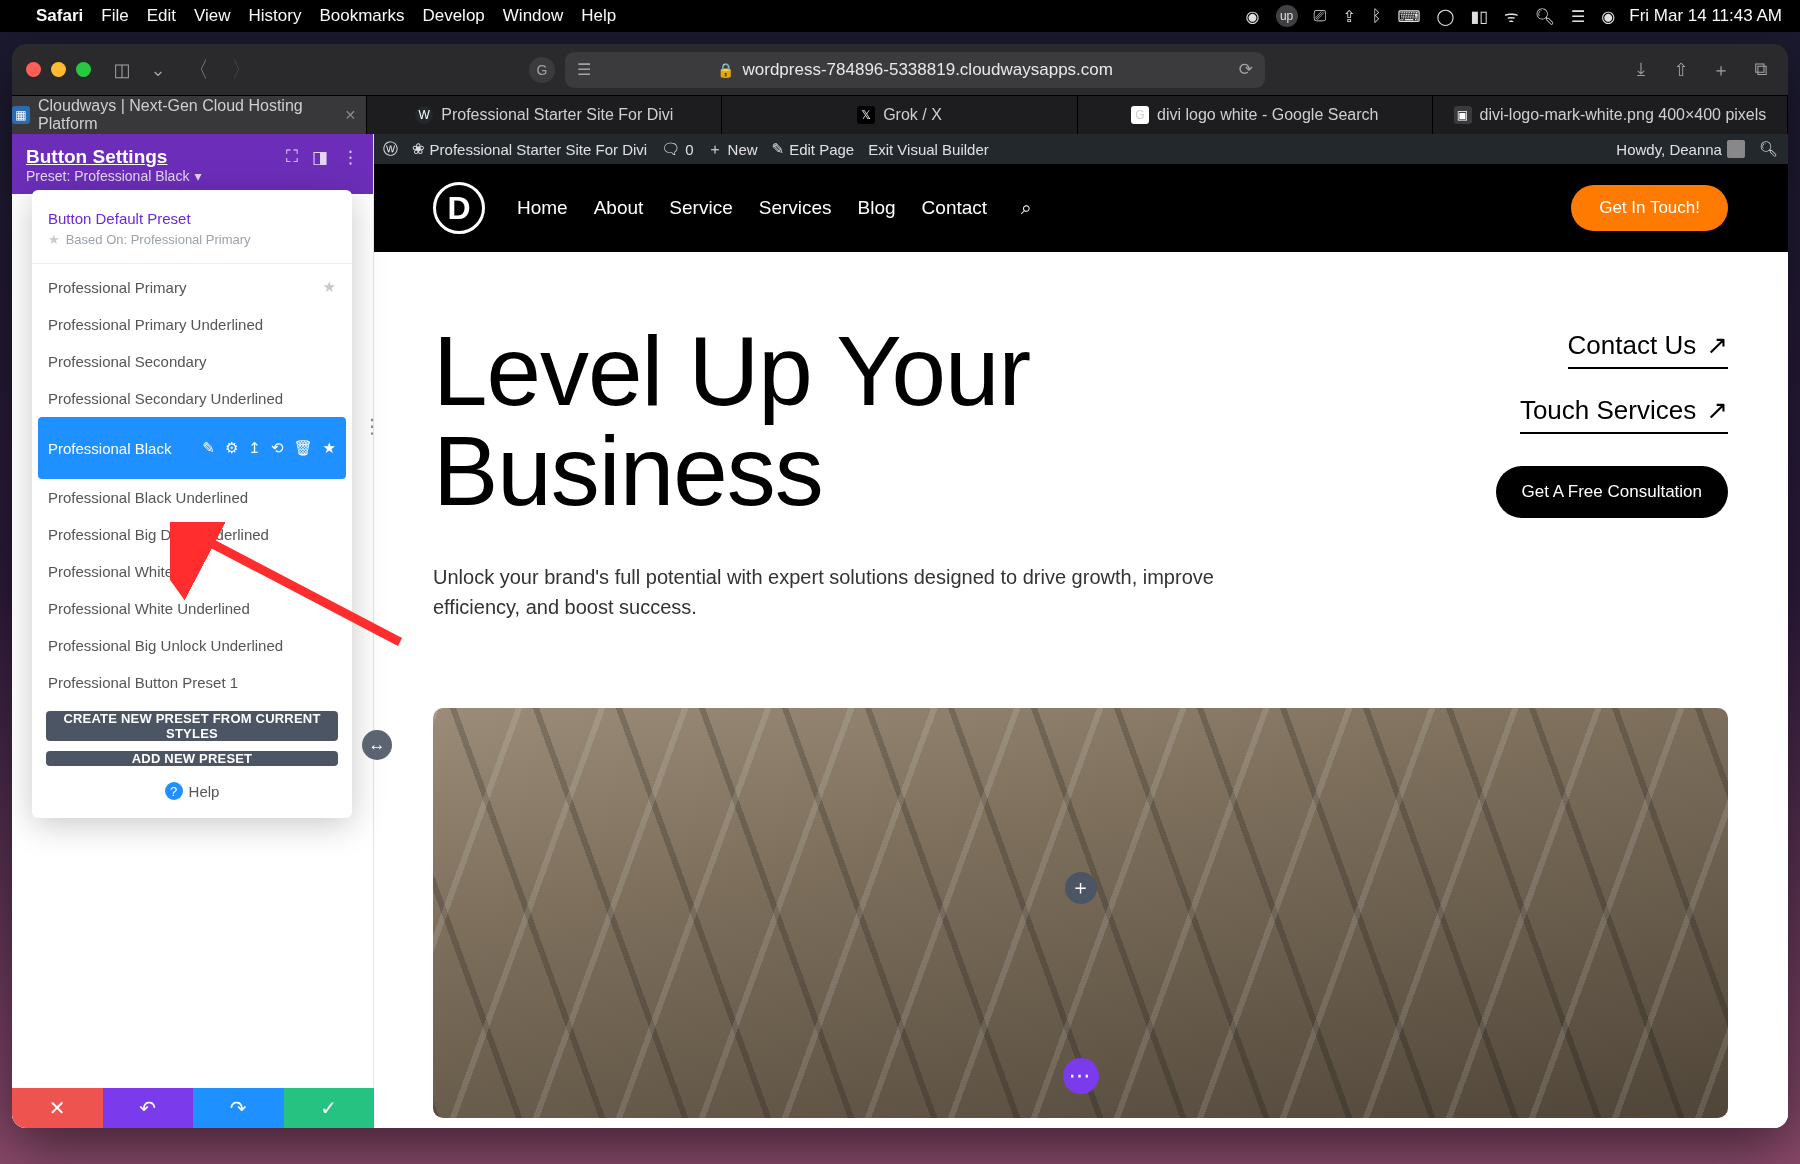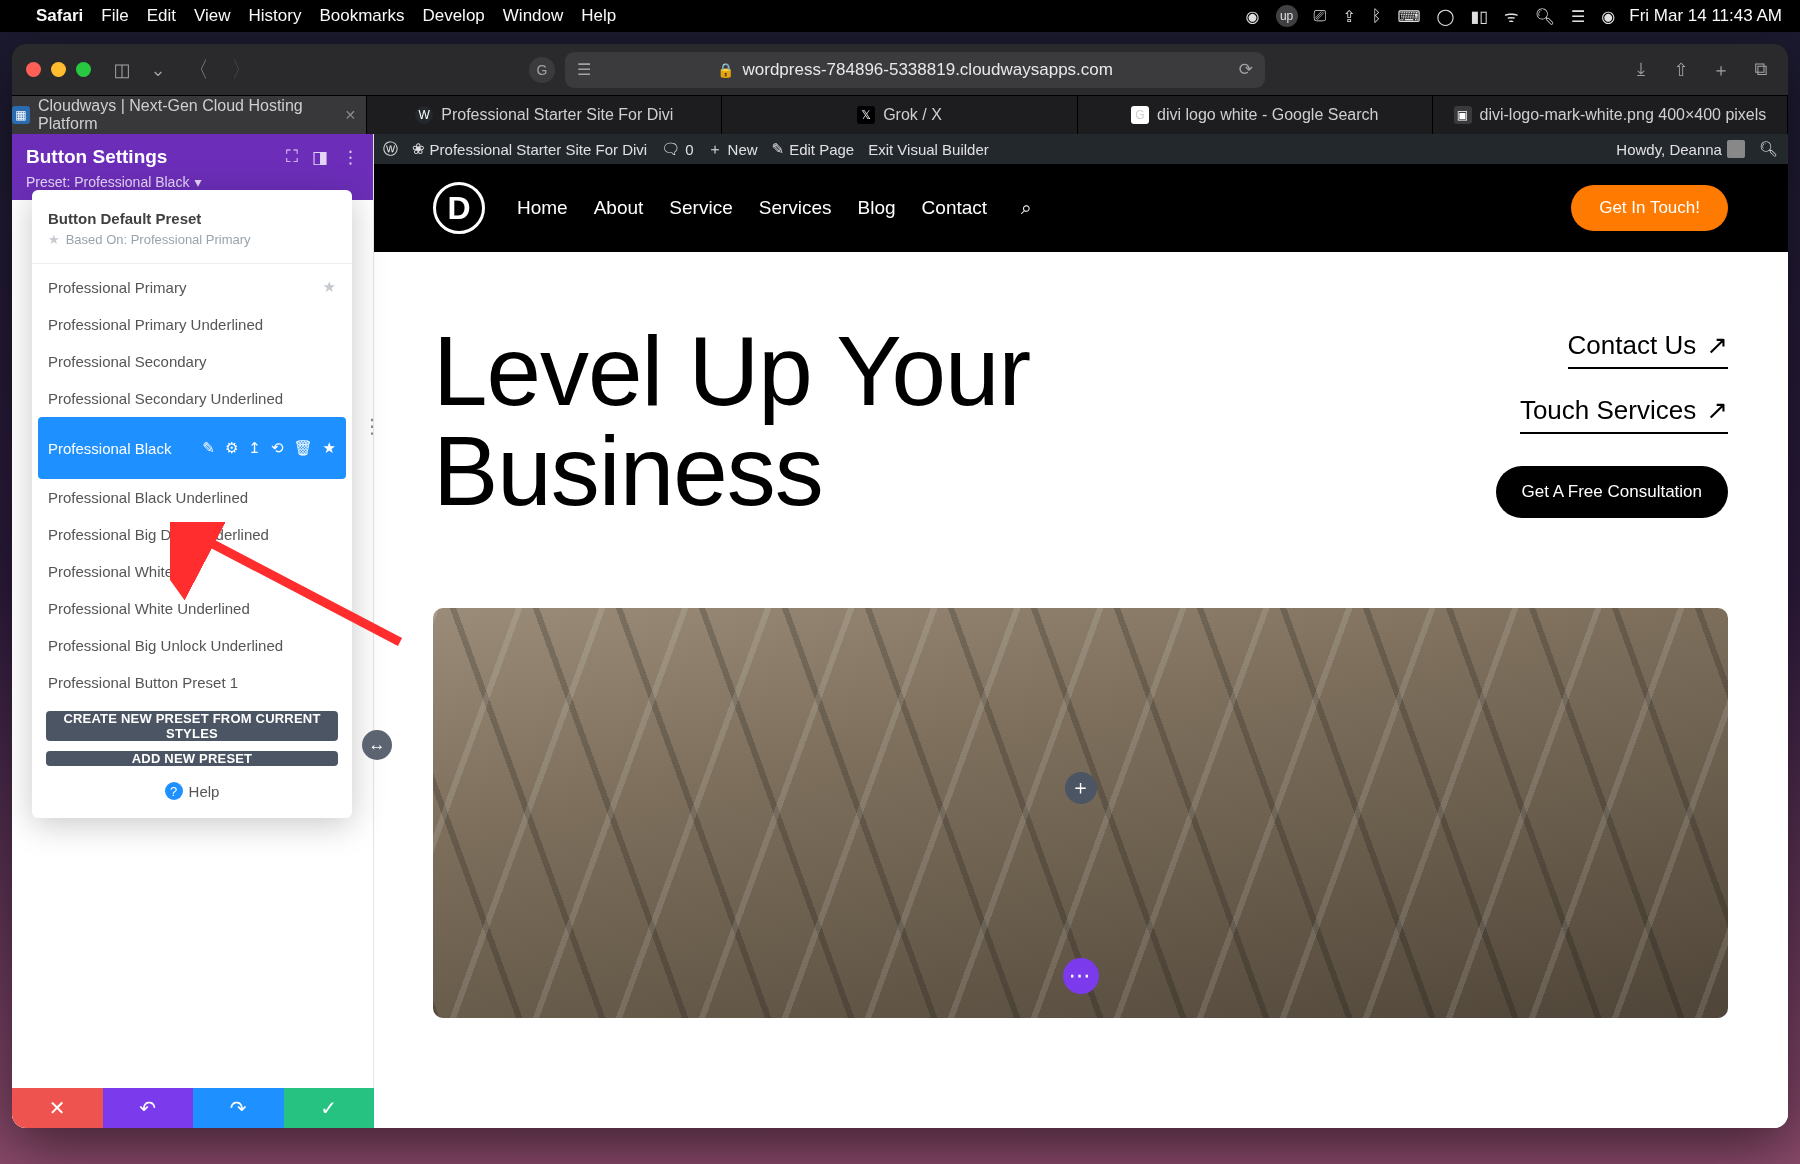--- a/index.html
+++ b/index.html
@@ -65,28 +65,28 @@
 .hero-sub{margin-top:40px;font-size:20px;color:#333;max-width:820px;line-height:1.5;}
 .hero-img{margin:46px 60px 0;height:410px;border-radius:10px;position:relative;overflow:hidden;background:linear-gradient(170deg,#9a8c78 0%,#7d6f5c 35%,#4f4538 100%);}
 .hero-img::before{content:"";position:absolute;inset:0;background:repeating-linear-gradient(110deg,rgba(255,255,255,.12) 0 6px,transparent 6px 78px),repeating-linear-gradient(70deg,rgba(0,0,0,.18) 0 6px,transparent 6px 78px);}
 .add-bubble{position:absolute;width:32px;height:32px;border-radius:50%;background:#4b5563;color:#fff;display:flex;align-items:center;justify-content:center;font-size:20px;left:50%;top:40%;transform:translateX(-50%);}
 .more-bubble{position:absolute;width:36px;height:36px;border-radius:50%;background:#7c3aed;color:#fff;display:flex;align-items:center;justify-content:center;font-size:22px;left:50%;bottom:24px;transform:translateX(-50%);letter-spacing:2px;}
 
 
 .divi-panel{position:absolute;top:0;left:0;width:362px;bottom:0;background:#fff;border-right:1px solid #e5e5e8;}
 .dp-head{background:#6c2eb9;padding:12px 14px 10px;color:#fff;}
 .dp-title-row{display:flex;align-items:center;justify-content:space-between;}
-.dp-title{font-size:19px;font-weight:600;}
+.dp-title{font-size:19px;font-weight:600;text-decoration:underline;}
 .dp-icons{display:flex;gap:14px;color:#e4d5f7;font-size:17px;}
-.dp-sub{margin-top:6px;font-size:14px;color:#e4d5f7;display:flex;align-items:flex-start;gap:5px;}
+.dp-sub{font-size:14px;color:#e4d5f7;display:flex;align-items:flex-start;gap:5px;}
 
 
 .preset-dd{position:absolute;top:56px;left:20px;width:320px;background:#fff;border-radius:6px;box-shadow:0 6px 34px rgba(0,0,0,.22);padding:14px 0 18px;z-index:10;}
 .pd-default{padding:6px 16px;}
-.pd-default .d-label{font-size:15px;font-weight:700;color:#404040;}
+.pd-default .d-label{font-size:15px;font-weight:400;color:#6d28d9;}
 .pd-default .d-based{margin-top:5px;font-size:13px;color:#9aa3ad;display:flex;align-items:center;gap:6px;}
 .pd-sep{height:1px;background:#edeff2;margin:10px 0 4px;}
 .pd-row{padding:10px 16px;font-size:15px;color:#555;display:flex;align-items:center;justify-content:space-between;cursor:default;}
 .pd-row .star{color:#c5cad0;font-size:15px;}
 .pd-row.selected{background:#1e90ff;color:#fff;border-radius:4px;margin:0 6px;padding:22px 10px;}
 .pd-row.selected .row-actions{display:flex;gap:10px;}
 .pd-row .row-actions span{color:#fff;font-size:15px;}
 .pd-btn{margin:10px 14px 0;background:#4b5563;color:#fff;font-size:13px;font-weight:700;text-align:center;border-radius:4px;letter-spacing:.2px;}
 .pd-help{margin-top:16px;text-align:center;font-size:15px;color:#555;display:flex;align-items:center;justify-content:center;gap:6px;}
 .pd-help .qm{width:18px;height:18px;border-radius:50%;background:#1e90ff;color:#fff;font-size:13px;display:flex;align-items:center;justify-content:center;}
@@ -244,20 +244,21 @@
                 <span>Contact Us</span>
                 <span>↗</span>
               </div>
             <div class="hl">
                 <span>Touch Services</span>
                 <span>↗</span>
               </div>
             <div class="consult-btn">Get A Free Consultation</div>
           </div>
         </div>
+        <div class="hero-sub">Unlock your brand's full potential with expert solutions designed to drive growth, improve efficiency, and boost success.</div>
       </div>
       <div class="hero-img">
         <div class="add-bubble">＋</div>
         <div class="more-bubble">⋯</div>
       </div>
     </div>
 
     <div class="divi-panel">
       <div class="dp-head">
         <div class="dp-title-row">

